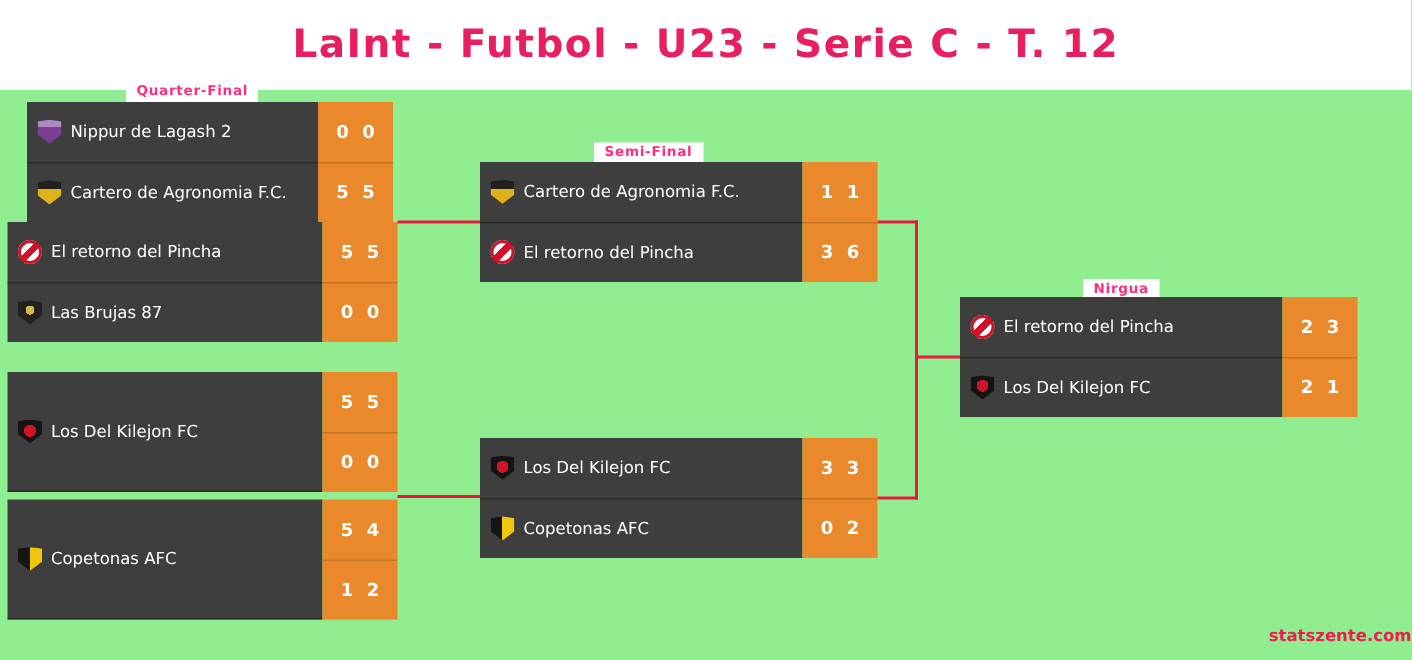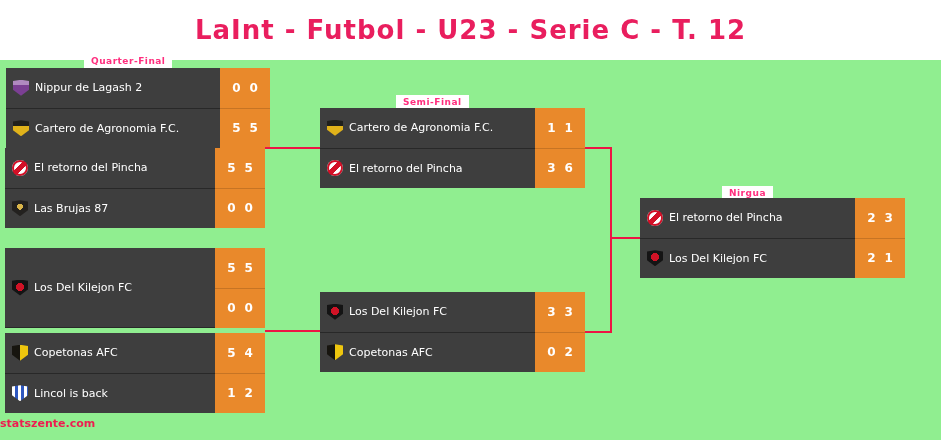--- a/index.html
+++ b/index.html
@@ -33,35 +33,35 @@
   .badge[data-badge="nippur"]{background:linear-gradient(180deg,#b089c0 0 30%,#7b3f93 30% 100%)}
   .badge[data-badge="cartero"]{background:linear-gradient(180deg,#20201c 0 38%,#e0b21a 38% 100%)}
   .badge[data-badge="brujas"]{background:radial-gradient(circle at 50% 42%,#d9b54a 0 3px,#23211f 3px)}
   .badge[data-badge="kilejon"]{background:radial-gradient(circle at 50% 45%,#d01326 0 4px,#141414 4px)}
   .badge[data-badge="nirgua"]{background:linear-gradient(180deg,#ffffff 0 45%,#1e46b4 45% 100%)}
   .badge[data-badge="copetonas"]{background:linear-gradient(90deg,#17150f 0 50%,#eec60e 50% 100%)}
   .badge[data-badge="lincol"]{background:repeating-linear-gradient(90deg,#ffffff 0 3px,#2e57c0 3px 6px)}
 
   .line{position:absolute;background:#ee1444}
 
-  .footer{position:absolute;left:0;top:417px;width:941px;text-align:left;
+  .footer{position:absolute;left:0;top:417px;width:941px;text-align:right;
           font-size:11px;font-weight:bold;color:#ee1c50}
 </style>
 </head>
 <body>
 
 <header class="header">
   <h1 class="title">LaInt - Futbol - U23 - Serie C - T. 12</h1>
 </header>
 
 <div class="round-label" style="left:84px;top:54px">Quarter-Final</div>
 <div class="round-label" style="left:396px;top:95px">Semi-Final</div>
 <div class="round-label" style="left:722px;top:186px">Nirgua</div>
 
-<div class="match" style="left:6px;top:68px;width:264px">
+<div class="match" style="left:18px;top:68px;width:244px">
   <div class="teams">
     <div class="team-row">
       <span class="badge" data-badge="nippur"></span>
       <span class="team-name">Nippur de Lagash 2</span>
     </div>
     <div class="team-row">
       <span class="badge" data-badge="cartero"></span>
       <span class="team-name">Cartero de Agronomia F.C.</span>
     </div>
   </div>
@@ -117,24 +117,20 @@
       <span class="score">0</span>
     </div>
   </div>
 </div>
 
 <div class="match" style="left:5px;top:333px;width:260px">
   <div class="teams">
     <div class="team-row">
       <span class="badge" data-badge="copetonas"></span>
       <span class="team-name">Copetonas AFC</span>
-    </div>
-    <div class="team-row">
-      <span class="badge" data-badge="lincol"></span>
-      <span class="team-name">Lincol is back</span>
     </div>
   </div>
   <div class="scores">
     <div class="score-cell">
       <span class="score">5</span>
       <span class="score">4</span>
     </div>
     <div class="score-cell">
       <span class="score">1</span>
       <span class="score">2</span>

